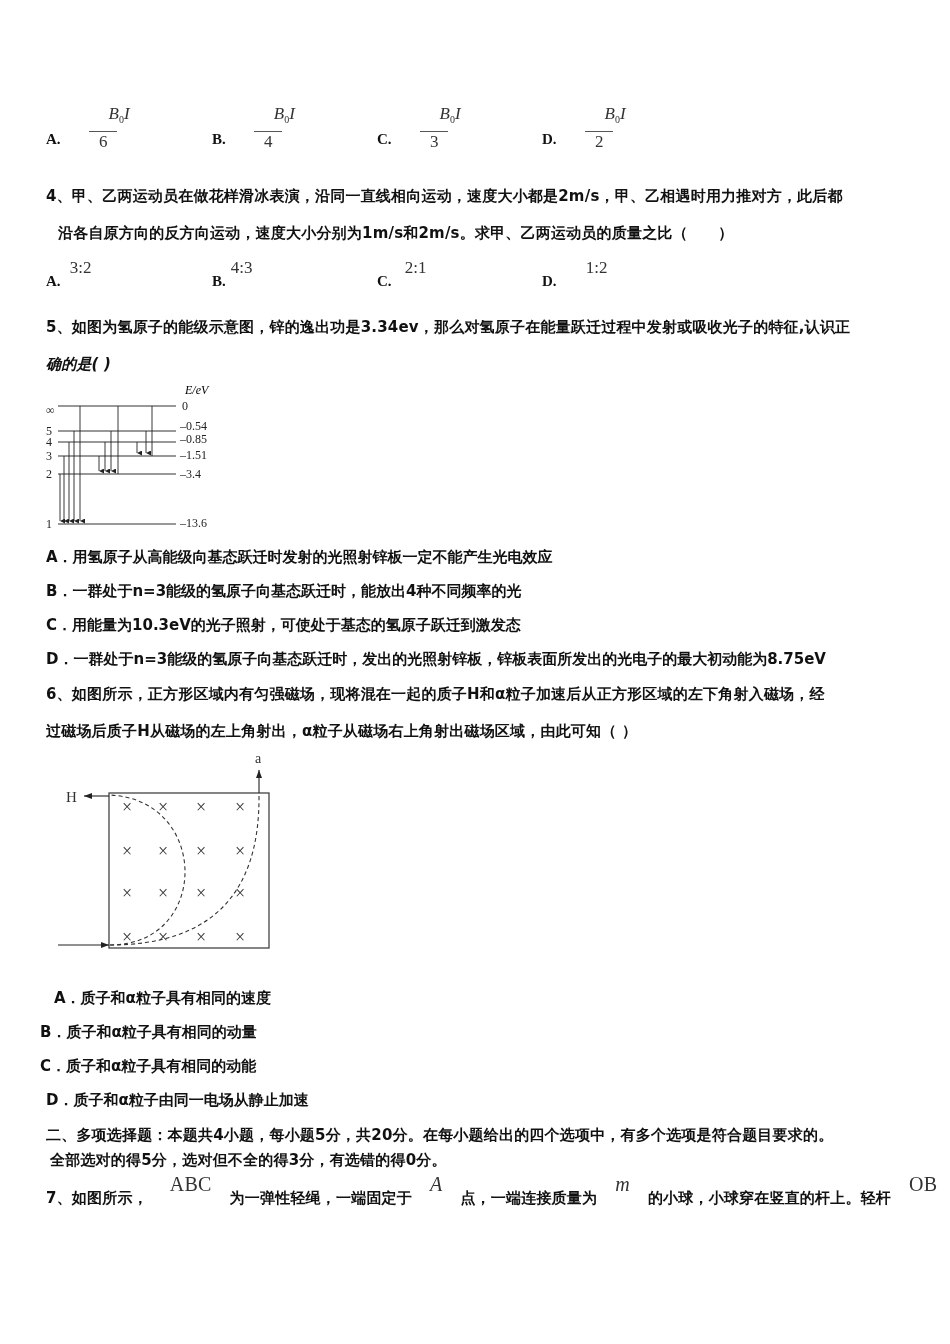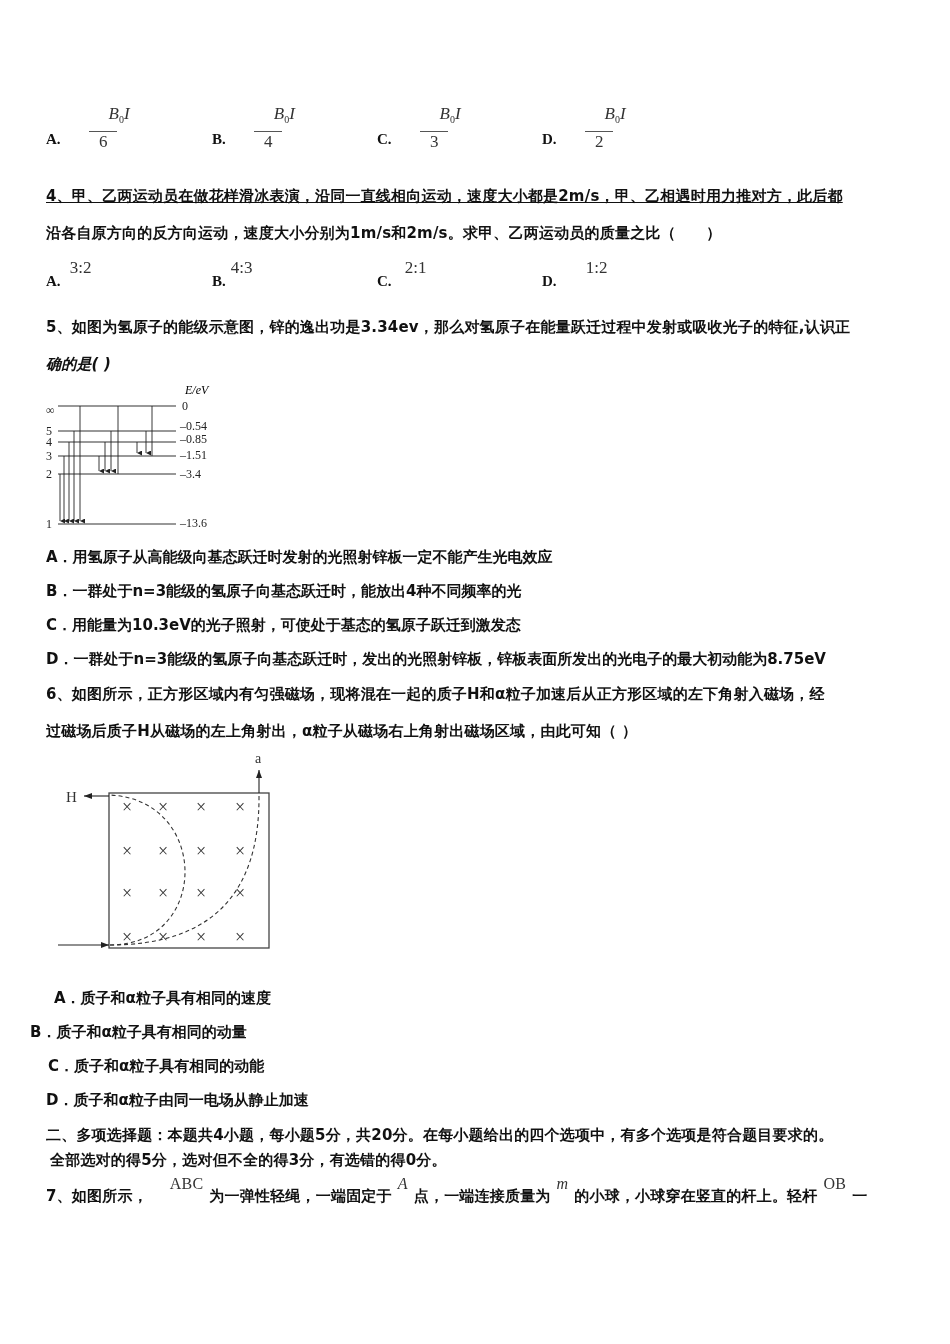--- a/index.html
+++ b/index.html
@@ -25,22 +25,22 @@
     .frac .num { font-style: italic; padding: 0 2px; line-height: 22px; margin-left: 32px; }
     .frac .num sub { font-size: 10px; font-style: normal; }
     .frac .bar { width: 28px; border-top: 1px solid #555; }
     .frac .den { line-height: 20px; }
     .ratio {
       font-family: "Liberation Serif", "DejaVu Serif", serif;
       font-size: 17px; color: #333;
     }
     .math-sup {
       font-family: "Liberation Serif", "DejaVu Serif", serif;
-      font-weight: normal; font-size: 16px; color: #333;
-      position: relative; top: -12px; margin: 0 6px;
+      font-weight: normal; font-size: 20px; color: #333;
+      position: relative; top: -12px; margin: 0 18px;
     }
     .math-it { font-style: italic; }
     .choice-line {
       font-size: 15px; font-weight: bold; line-height: 20px; white-space: nowrap;
     }
     svg text { font-family: "Liberation Serif", "DejaVu Serif", serif; }
   </style>
 </head>
 <body>
 
@@ -73,22 +73,22 @@
     <span class="opt-letter" style="margin-bottom:4px;">D.</span>
     <span class="frac" style="margin-left:14px;">
       <span class="num"><span>B</span><sub>0</sub><span>I</span></span>
       <span class="bar"></span>
       <span class="den">2</span>
     </span>
   </div>
 </div>
 
 <div>
-  <div class="abs q-text" style="left:46px; top:186px;text-decoration:underline;">4、甲、乙两运动员在做花样滑冰表演，沿同一直线相向运动，速度大小都是2m/s，甲、乙相遇时用力推对方，此后都</div>
-  <div class="abs q-text" style="left:46px; top:223px;">沿各自原方向的反方向运动，速度大小分别为1m/s和2m/s。求甲、乙两运动员的质量之比（　　）</div>
+  <div class="abs q-text" style="left:46px; top:186px;">4、甲、乙两运动员在做花样滑冰表演，沿同一直线相向运动，速度大小都是2m/s，甲、乙相遇时用力推对方，此后都</div>
+  <div class="abs q-text" style="left:58px; top:223px;">沿各自原方向的反方向运动，速度大小分别为1m/s和2m/s。求甲、乙两运动员的质量之比（　　）</div>
 
   <div class="abs" style="left:46px; top:258px;">
     <span class="opt-letter" style="position:relative; top:13px;">A.</span>
     <span class="ratio" style="margin-left:4px;">3:2</span>
   </div>
   <div class="abs" style="left:212px; top:258px;">
     <span class="opt-letter" style="position:relative; top:13px;">B.</span>
     <span class="ratio" style="">4:3</span>
   </div>
   <div class="abs" style="left:377px; top:258px;">
@@ -202,22 +202,22 @@
       <text x="151" y="154">×</text>
       <text x="190" y="154">×</text>
       <text x="77" y="198">×</text>
       <text x="113" y="198">×</text>
       <text x="151" y="198">×</text>
       <text x="190" y="198">×</text>
     </g>
   </svg>
 
   <div class="abs choice-line" style="left:46px; top:988px;margin-left:8px;">A．质子和α粒子具有相同的速度</div>
-  <div class="abs choice-line" style="left:30px; top:1022px;">B．质子和α粒子具有相同的动量</div>
-  <div class="abs choice-line" style="left:48px; top:1056px;">C．质子和α粒子具有相同的动能</div>
+  <div class="abs choice-line" style="left:40px; top:1022px;">B．质子和α粒子具有相同的动量</div>
+  <div class="abs choice-line" style="left:40px; top:1056px;">C．质子和α粒子具有相同的动能</div>
   <div class="abs choice-line" style="left:46px; top:1090px;">D．质子和α粒子由同一电场从静止加速</div>
 </div>
 
 <div>
   <div class="abs q-text" style="left:46px; top:1125px;">二、多项选择题：本题共4小题，每小题5分，共20分。在每小题给出的四个选项中，有多个选项是符合题目要求的。</div>
   <div class="abs q-text" style="left:50px; top:1150px;">全部选对的得5分，选对但不全的得3分，有选错的得0分。</div>
 </div>
 
 <div class="abs q-text" style="left:46px; top:1186px;">
   <span>7、如图所示，</span><span class="math-sup" style="margin-left:22px;">ABC</span><span>为一弹性轻绳，一端固定于</span><span class="math-sup math-it">A</span><span>点，一端连接质量为</span><span class="math-sup math-it">m</span><span>的小球，小球穿在竖直的杆上。轻杆</span><span class="math-sup">OB</span><span>一</span>

